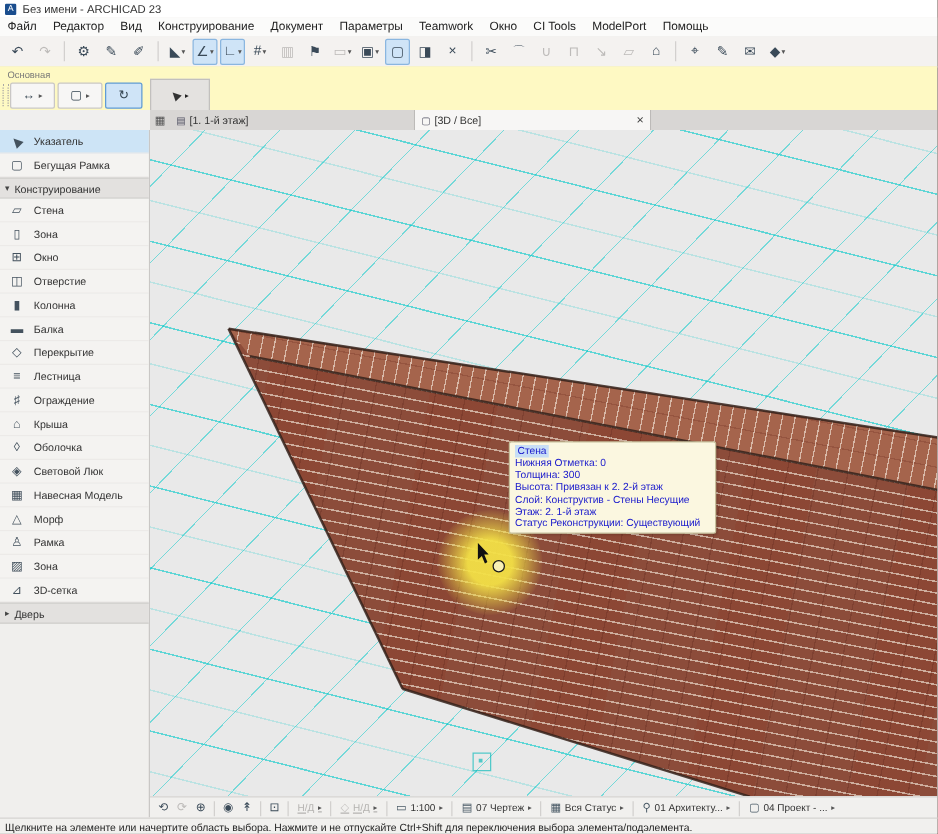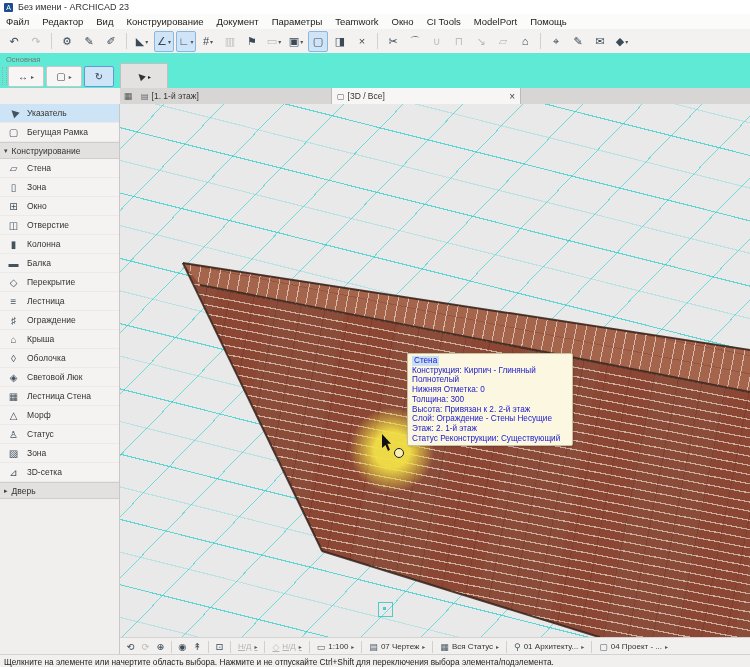--- a/index.html
+++ b/index.html
@@ -18,21 +18,21 @@
   
   .toolbar{position:absolute;left:0;top:29px;width:750px;height:24px;background:#f4f2f0;
            border-bottom:1px solid #dcdad8;display:flex;align-items:center;padding-left:3px;}
   .tbtn{height:19px;min-width:18px;display:flex;align-items:center;justify-content:center;
         font-size:11px;color:#3a4a58;border:1px solid transparent;border-radius:2px;margin:0 1px;}
   .tbtn .dd{font-size:6px;color:#555;margin-left:1px;}
   .tbtn.active{background:#cfe4f7;border-color:#8ab6e0;}
   .tbtn.disabled{color:#bdbbb9;}
   .tsep{width:1px;height:16px;background:#d2d0ce;margin:0 4px;}
   
-  .basicbar{position:absolute;left:0;top:53px;width:750px;height:35px;background:#5eead4;}
+  .basicbar{position:absolute;left:0;top:53px;width:750px;height:35px;background:#fef9c3;}
   .basicbar .bar-label{position:absolute;left:6px;top:2px;font-size:7.5px;color:#777;}
   .drag-handle{position:absolute;left:2px;top:14px;width:3px;height:18px;
                border-left:1px dotted #a9a7a5;border-right:1px dotted #a9a7a5;}
   .bbtn{position:absolute;top:13px;height:19px;width:34px;background:#f7f6f5;border:1px solid #c9c7c5;
         border-radius:2px;display:flex;align-items:center;justify-content:center;font-size:10px;color:#33434f;}
   .bbtn .dd{font-size:6px;margin-left:3px;color:#555;}
   .bbtn.active{background:#cfe4f7;border-color:#5f9bd5;}
   .pointer-panel{position:absolute;left:120px;top:10px;width:46px;height:25px;background:#e4e2e0;
                  border:1px solid #c2c0be;display:flex;align-items:center;justify-content:center;}
   .rot-nw{display:inline-block;transform:rotate(-135deg);}
@@ -321,29 +321,29 @@
     <div class="tb-row">
         <span class="tb-ico">◊</span>
         <span>Оболочка</span>
       </div>
     <div class="tb-row">
         <span class="tb-ico">◈</span>
         <span>Световой Люк</span>
       </div>
     <div class="tb-row">
         <span class="tb-ico">▦</span>
-        <span>Лестница Стена</span>
+        <span>Навесная Модель</span>
       </div>
     <div class="tb-row">
         <span class="tb-ico">△</span>
         <span>Морф</span>
       </div>
     <div class="tb-row">
         <span class="tb-ico">♙</span>
-        <span>Статус</span>
+        <span>Рамка</span>
       </div>
     <div class="tb-row">
         <span class="tb-ico">▨</span>
         <span>Зона</span>
       </div>
     <div class="tb-row">
         <span class="tb-ico">⊿</span>
         <span>3D-сетка</span>
       </div>
     <div class="tb-row section">
@@ -359,25 +359,24 @@
     <div class="edge edge-top"></div>
     <div class="edge edge-band"></div>
     <div class="edge edge-left"></div>
     <div class="edge edge-bottom"></div>
     <div class="highlight"></div>
     <div class="cursor-arrow"></div>
     <div class="cursor-ring"></div>
     <div class="origin-marker"></div>
     <div class="tooltip">
       <div><span class="tt-title">Стена</span></div>
-      <div>Конструкция: Кирпич - Глиняный Полнотелый</div>
       <div>Нижняя Отметка: 0</div>
       <div>Толщина: 300</div>
       <div>Высота: Привязан к 2. 2-й этаж</div>
-      <div>Слой: Ограждение - Стены Несущие</div>
+      <div>Слой: Конструктив - Стены Несущие</div>
       <div>Этаж: 2. 1-й этаж</div>
       <div>Статус Реконструкции: Существующий</div>
     </div>
   </div>
 
   <div class="viewbar">
     <div class="vbtn">
         <span>⟲</span>
       </div>
     <div class="vbtn disabled">

